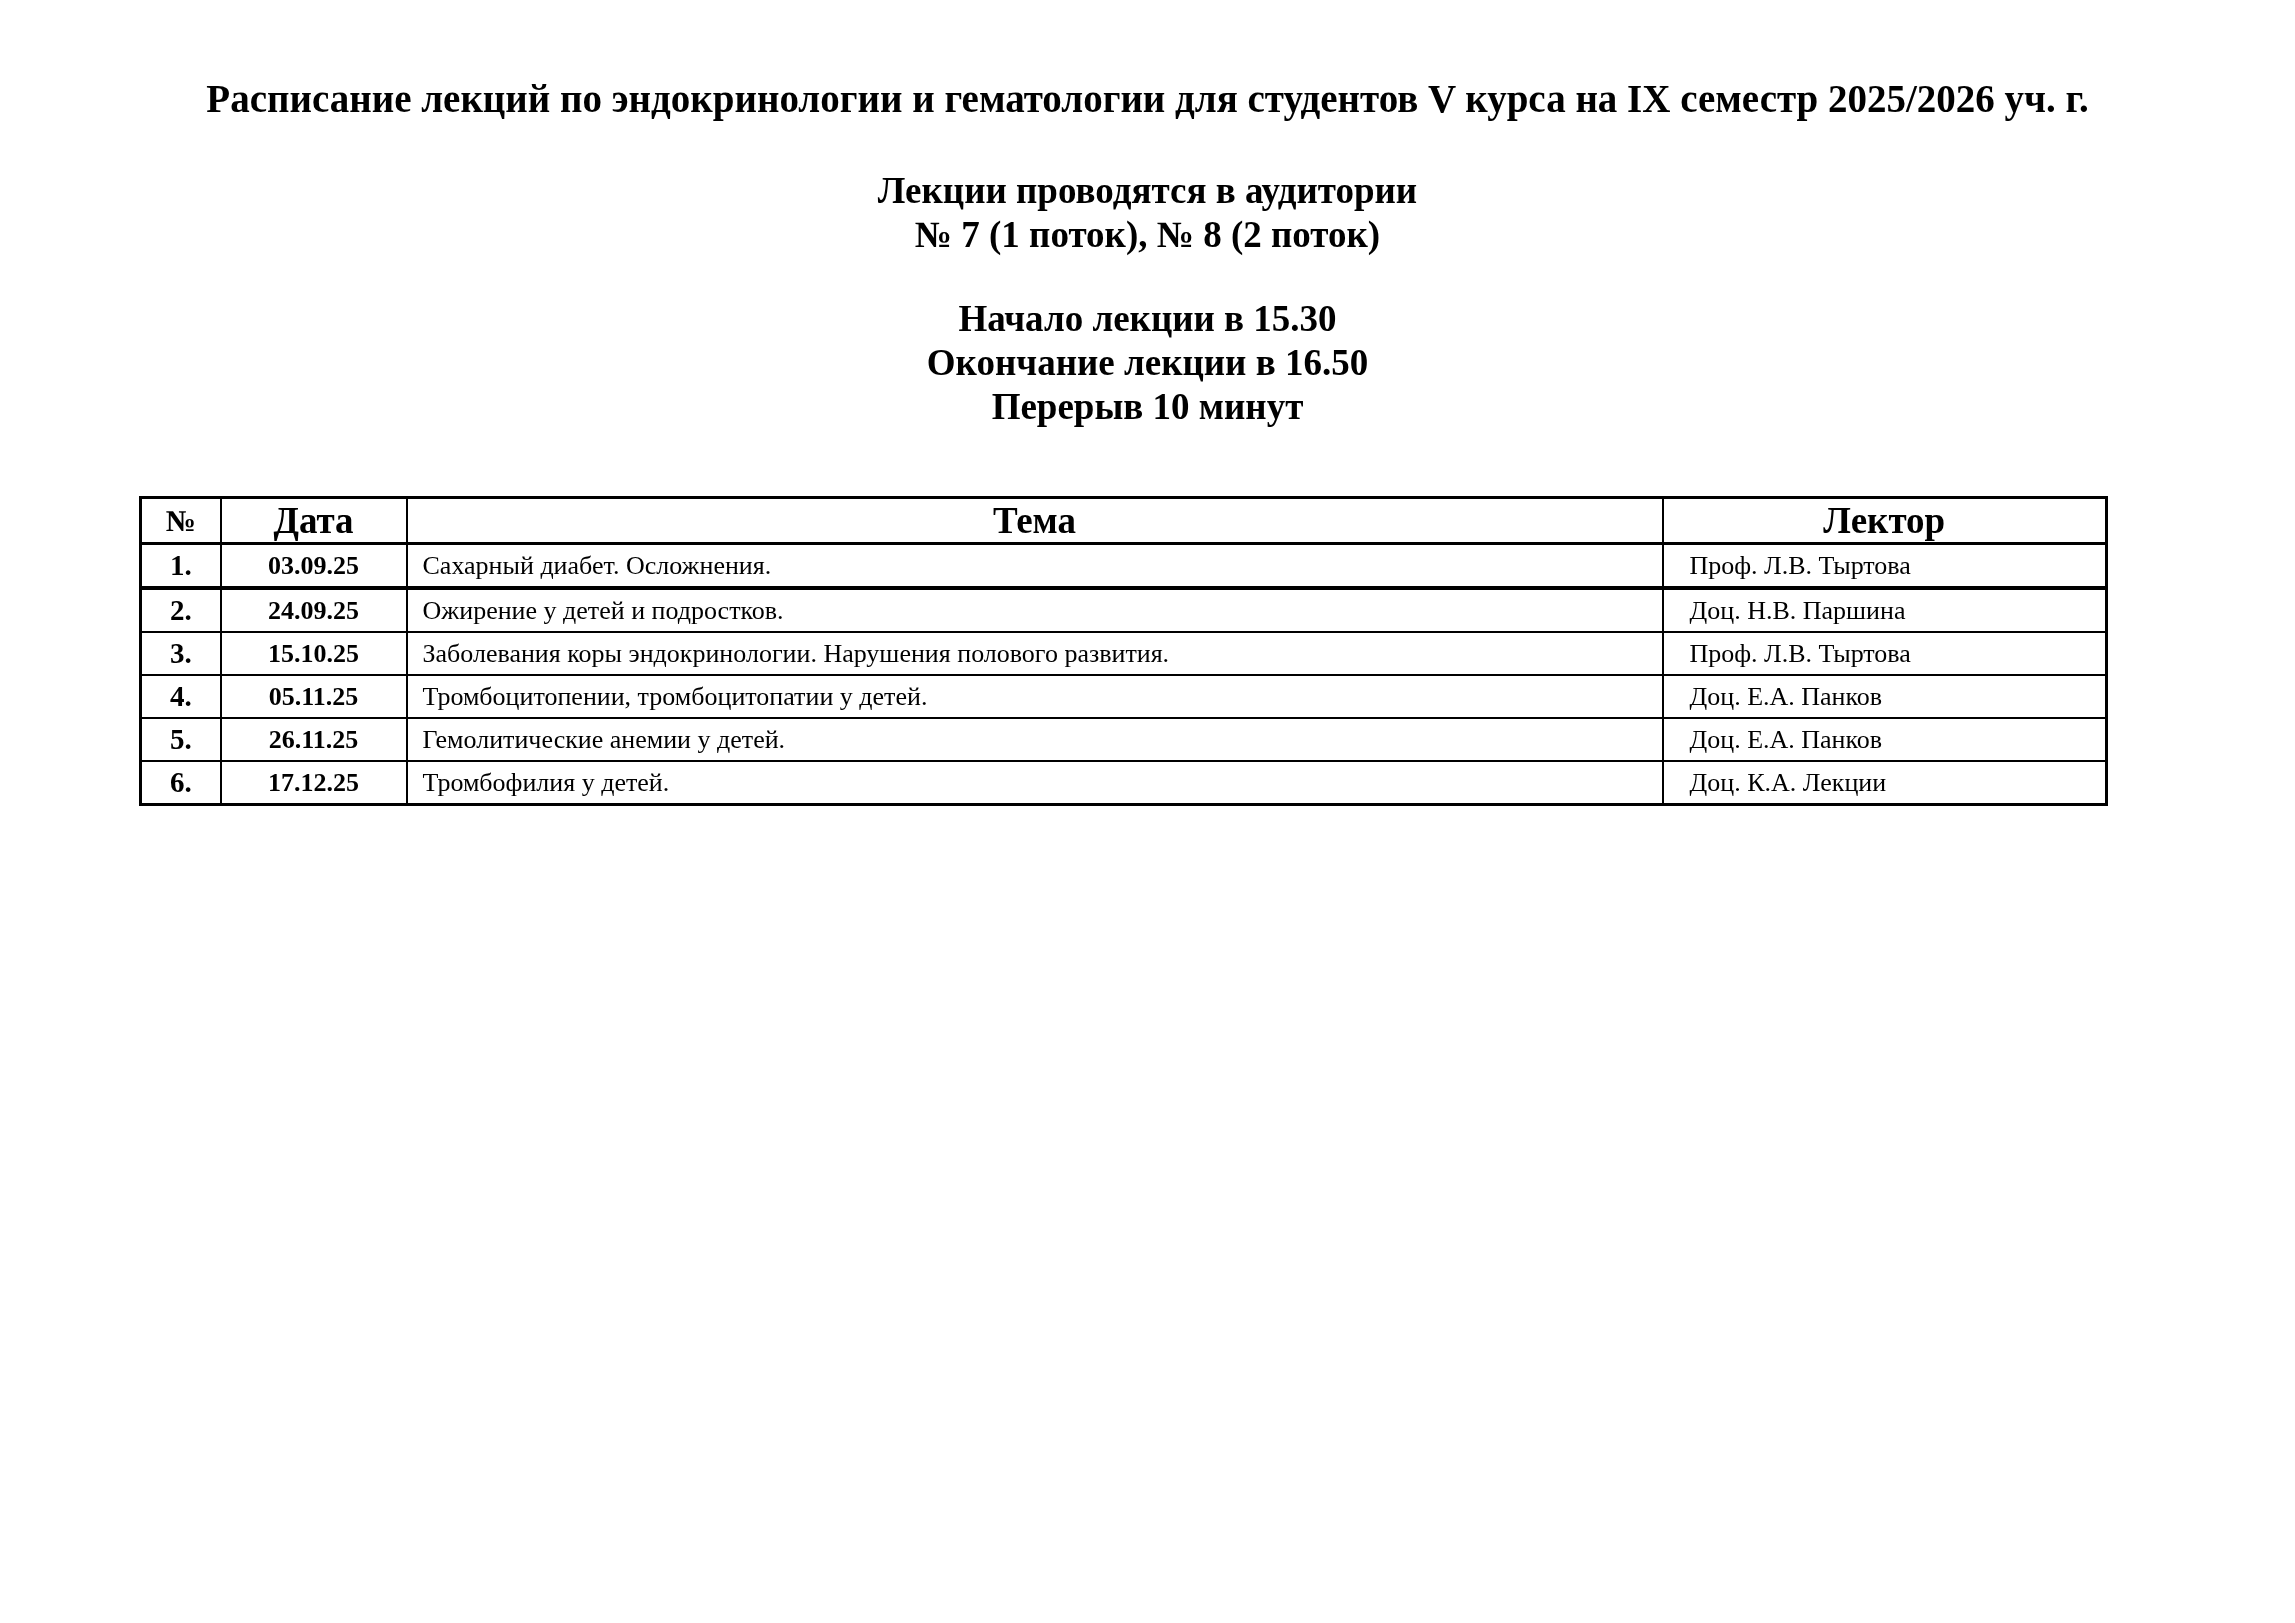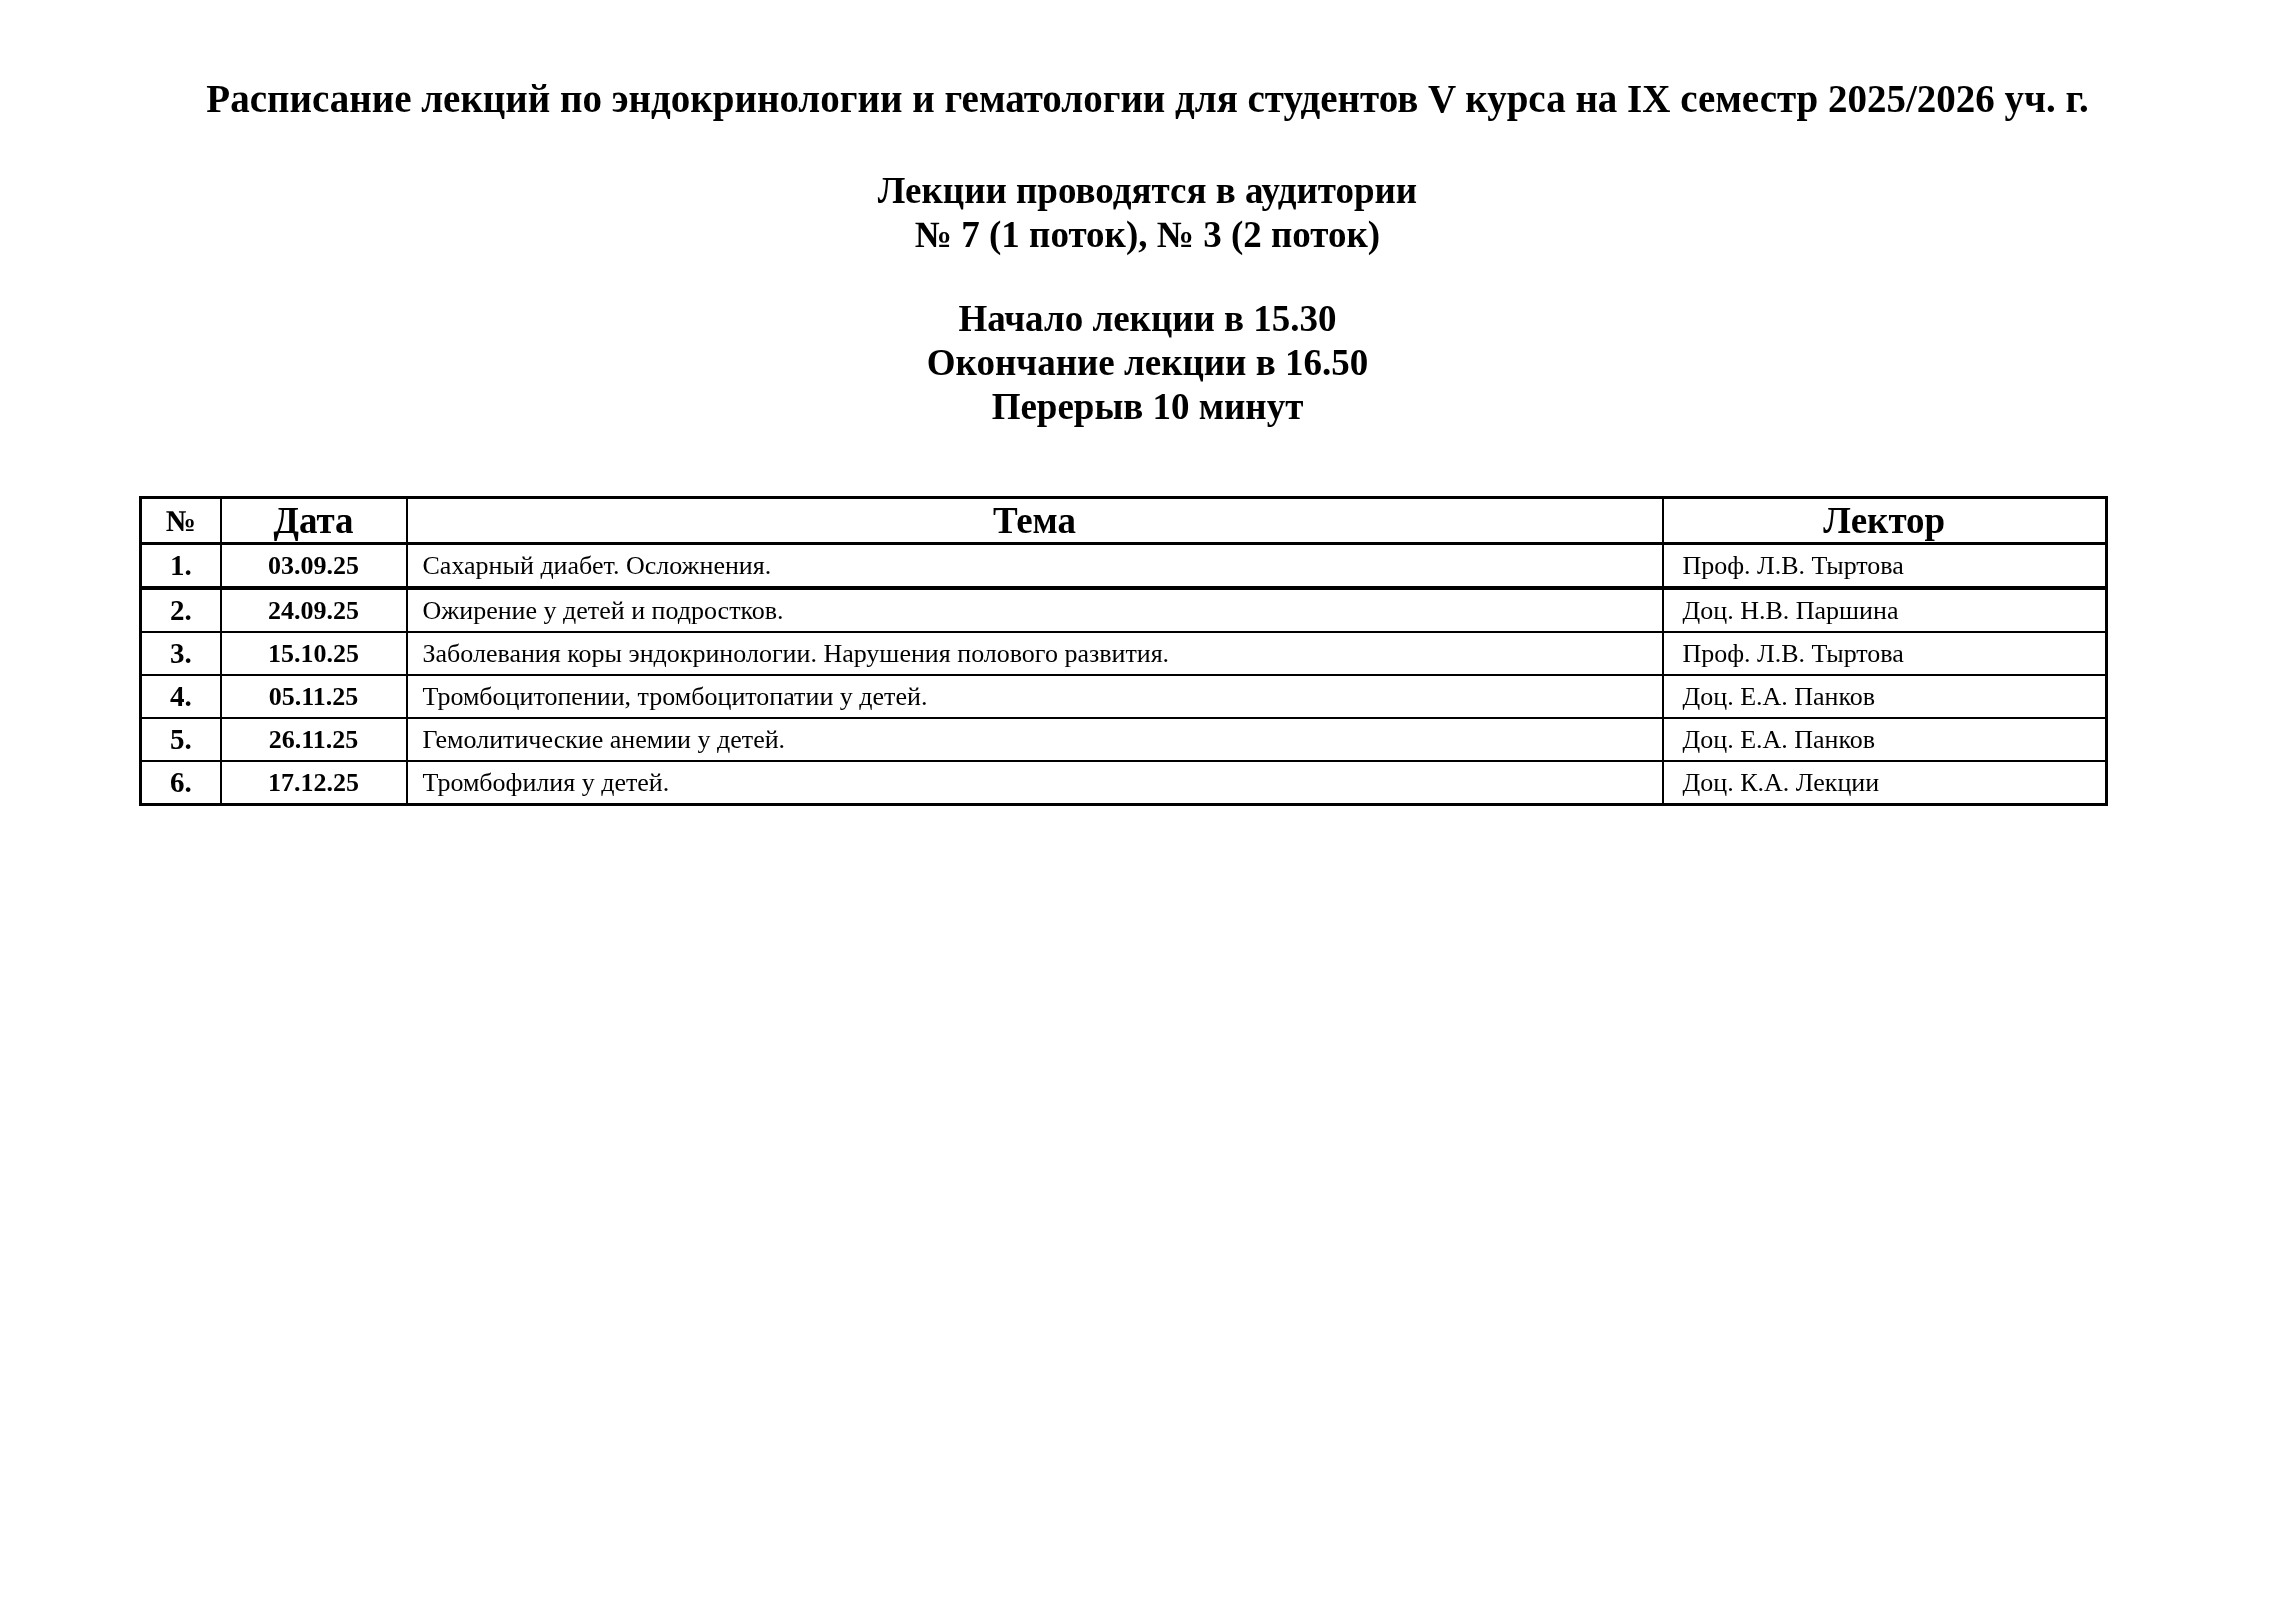--- a/index.html
+++ b/index.html
@@ -69,34 +69,34 @@
     font-weight: bold;
     font-size: 37px;
     text-align: center;
   }
   thead th.h-num { font-size: 30px; }
 
   td { height: 41px; font-size: 26px; }
   td.num  { font-size: 29px; font-weight: bold; text-align: center; }
   td.date { font-weight: bold; text-align: center; }
   td.topic    { text-align: left; padding-left: 15px; }
-  td.lecturer { text-align: left; padding-left: 19px; }
+  td.lecturer { text-align: left; padding-left: 26px; }
 
   tr.row-first td { border-bottom: 4.6px solid #000000; }
 </style>
 </head>
 <body>
 
 <div class="page">
 
   <h1 class="doc-title">Расписание лекций по эндокринологии и гематологии для студентов V курса на IX семестр 2025/2026 уч. г.</h1>
 
   <div class="venue-block">
     <p>Лекции проводятся в аудитории</p>
-    <p>№ 7 (1 поток), № 3 (2 поток)</p>
+    <p>№ 7 (1 поток), № 8 (2 поток)</p>
   </div>
 
   <div class="info-block">
     <p>Начало лекции в 15.30</p>
     <p>Окончание лекции в 16.50</p>
     <p>Перерыв 10 минут</p>
   </div>
 
   <table class="schedule">
     <colgroup>

